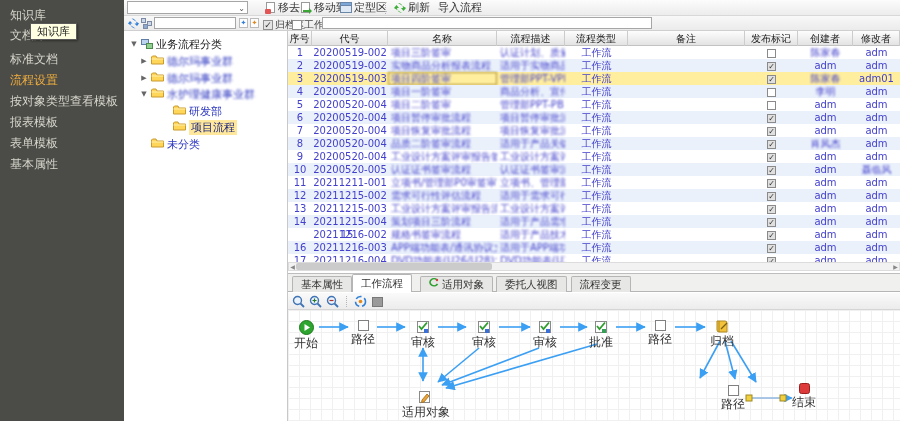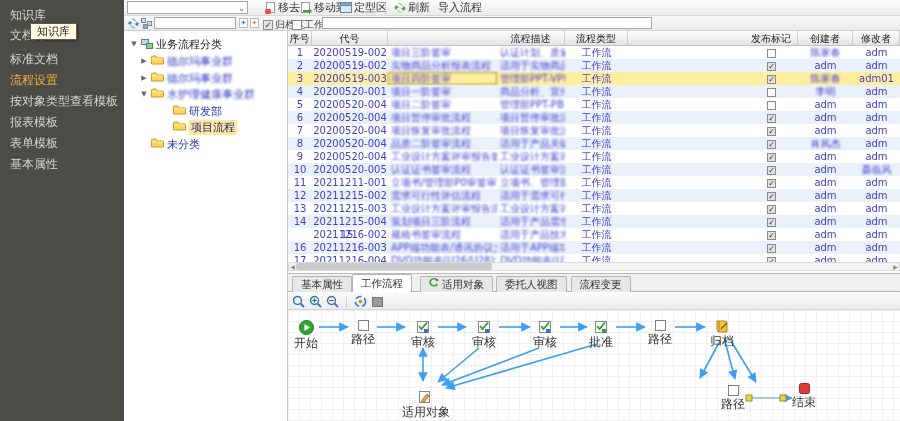--- a/index.html
+++ b/index.html
@@ -217,22 +217,24 @@
               <path d="M0.5 4 L12.5 4" stroke="#ffeeb0"></path>
             </svg></span>
           <span class="lbl">未分类</span>
         </div>
       </div>
 
   <div id="grid">
     <div id="grid-head">
           <div class="hcell" style="left: 0px; width: 24px;">序号</div>
           <div class="hcell" style="left: 24px; width: 76px;">代号</div>
+          <div class="hcell" style="left: 100px; width: 109px;">名称</div>
           <div class="hcell" style="left: 209px; width: 68px;">流程描述</div>
           <div class="hcell" style="left: 277px; width: 63px;">流程类型</div>
+          <div class="hcell" style="left: 340px; width: 117px;">备注</div>
           <div class="hcell" style="left: 457px; width: 53px;">发布标记</div>
           <div class="hcell" style="left: 510px; width: 55px;">创建者</div>
           <div class="hcell" style="left: 565px; width: 47px;">修改者</div>
         </div>
     <div id="grid-body">
           <div class="trow" style="top: 0px;">
             <div class="tcell center" style="left: 0px; width: 24px;">1</div>
             <div class="tcell center" style="left: 24px; width: 76px;">20200519-002</div>
             <div class="tcell left blurred" style="left: 100px; width: 109px;">项目三阶签审</div>
             <div class="tcell left blurred" style="left: 209px; width: 68px;">认证计划、质量检验..</div>

